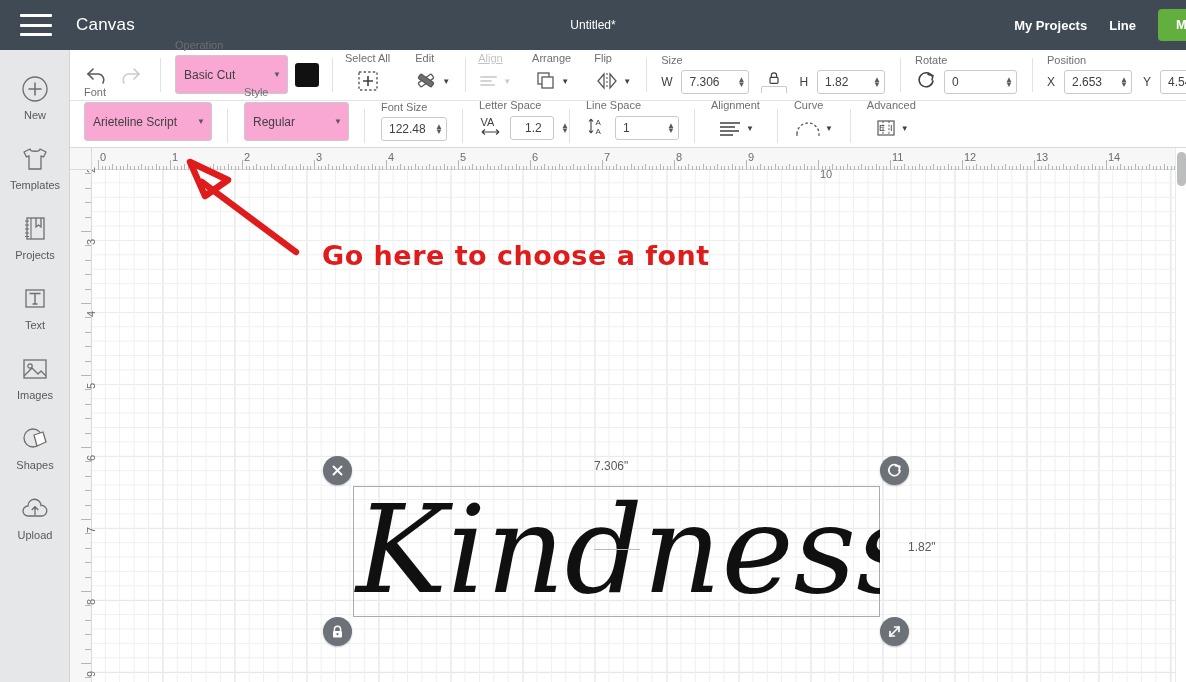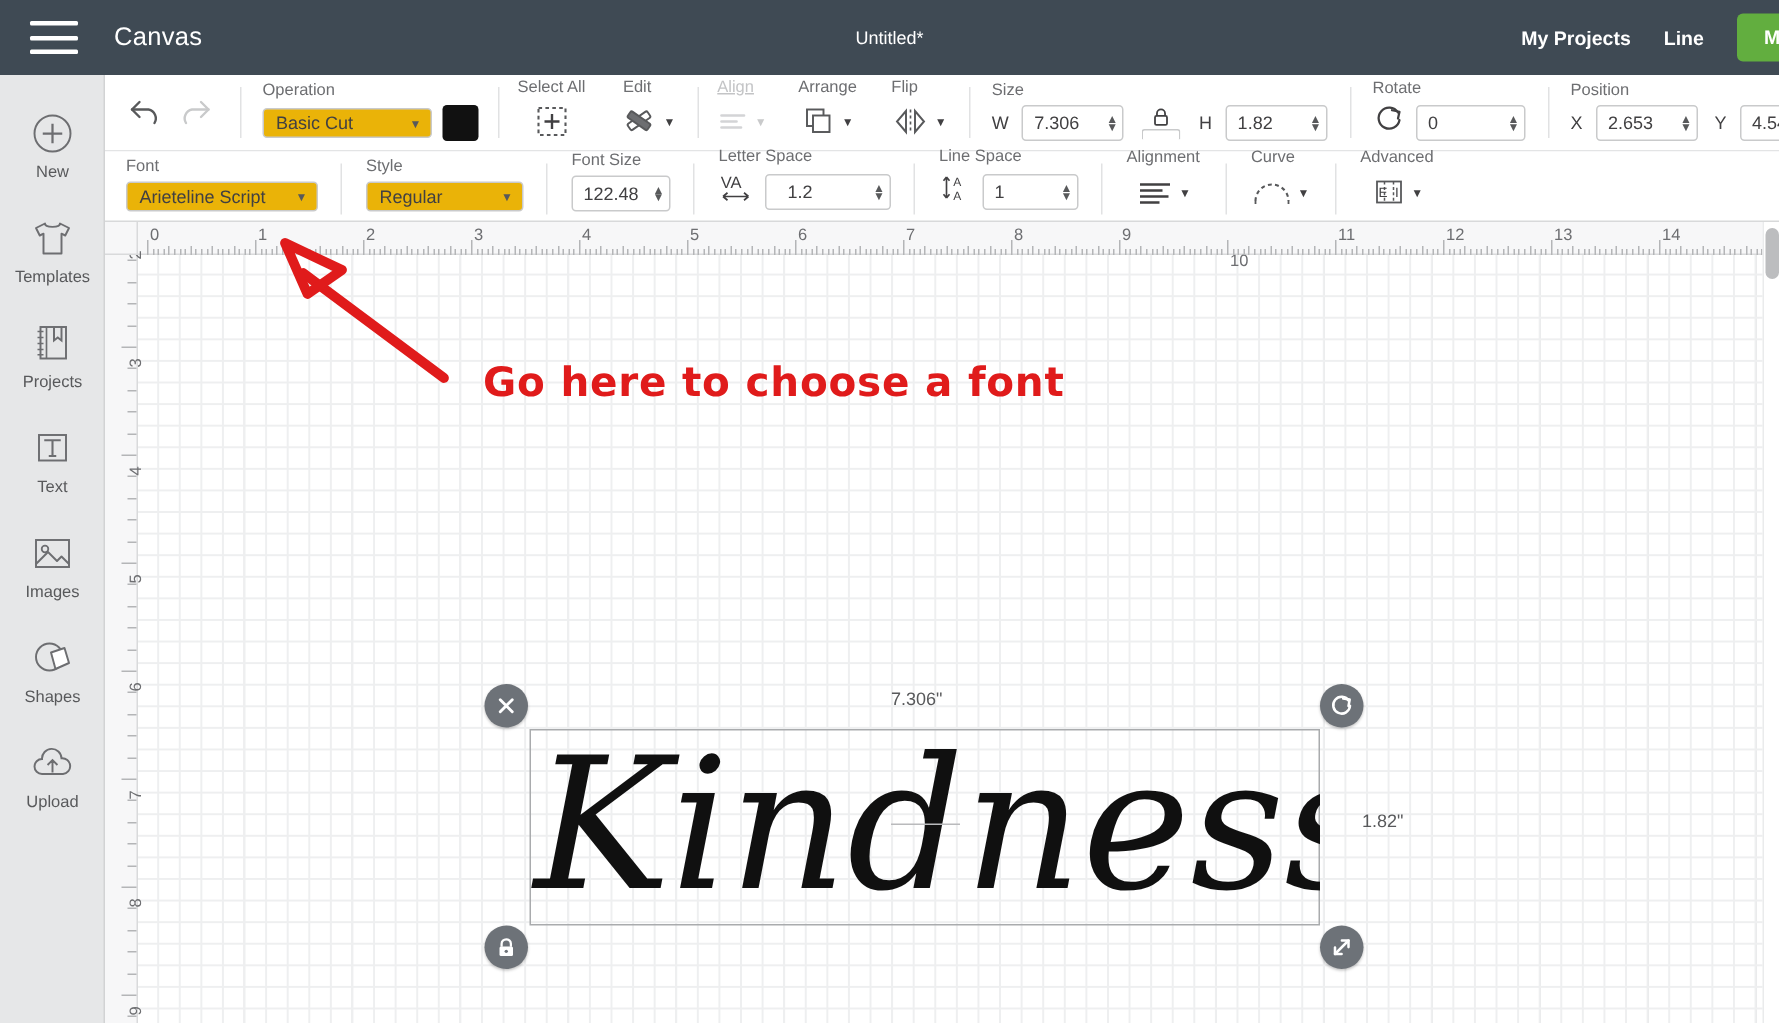--- a/index.html
+++ b/index.html
@@ -93,22 +93,22 @@
     width: 1px; height: 34px; background: #e1e2e3;
   }
   .tgroup-label {
     font-size: 11px; color: #6d6e71; margin-bottom: 4px; white-space: nowrap;
   }
   .tgroup-label.center { text-align: left; }
   .tgroup-label.muted { color: #c3c4c6; text-decoration: underline; }
   .trow { display: flex; align-items: center; gap: 7px; }
 
   .select-box {
-    border: 1px solid #c9cacb; border-radius: 3px; background: #eab308;
-    height: 20px; display: flex; align-items: center;
+    border: 1px solid #c9cacb; border-radius: 3px; background: #f9a8d4;
+    height: 39px; display: flex; align-items: center;
     padding: 0 6px 0 8px; font-size: 12px; color: #414042;
     justify-content: space-between; cursor: pointer;
   }
   .select-box .caret { font-size: 8px; color: #58595b; margin-left: 10px; }
   .swatch {
     width: 24px; height: 24px; background: #111; border-radius: 3px;
     cursor: pointer;
   }
   .numbox {
     border: 1px solid #c9cacb; border-radius: 3px; background: #fff;
@@ -526,21 +526,21 @@
 
   <div class="tgroup sep" style="padding-left:16px;padding-right:16px;">
     <div class="tgroup-label">Letter Space</div>
     <div class="trow">
       <span>
         <svg width="24" height="22" viewBox="0 0 24 22">
           <text x="1.5" y="11" font-family="Liberation Sans, sans-serif" font-size="11" fill="#414042">VA</text>
           <path d="M3 17 H20 M3 17 L6 14.5 M3 17 L6 19.5 M20 17 L17 14.5 M20 17 L17 19.5" stroke="#414042" stroke-width="1.1" fill="none"></path>
         </svg>
       </span>
-      <div class="numbox" style="width:84px;justify-content:space-between;padding-left:14px;">
+      <div class="numbox" style="width:44px;justify-content:space-between;padding-left:14px;">
         <span class="v" style="min-width:28px;">1.2</span>
         <span class="spin">
             <span>▲</span>
             <span>▼</span>
           </span>
       </div>
     </div>
   </div>
 
   <div class="tgroup sep" style="padding-left:16px;padding-right:16px;">

